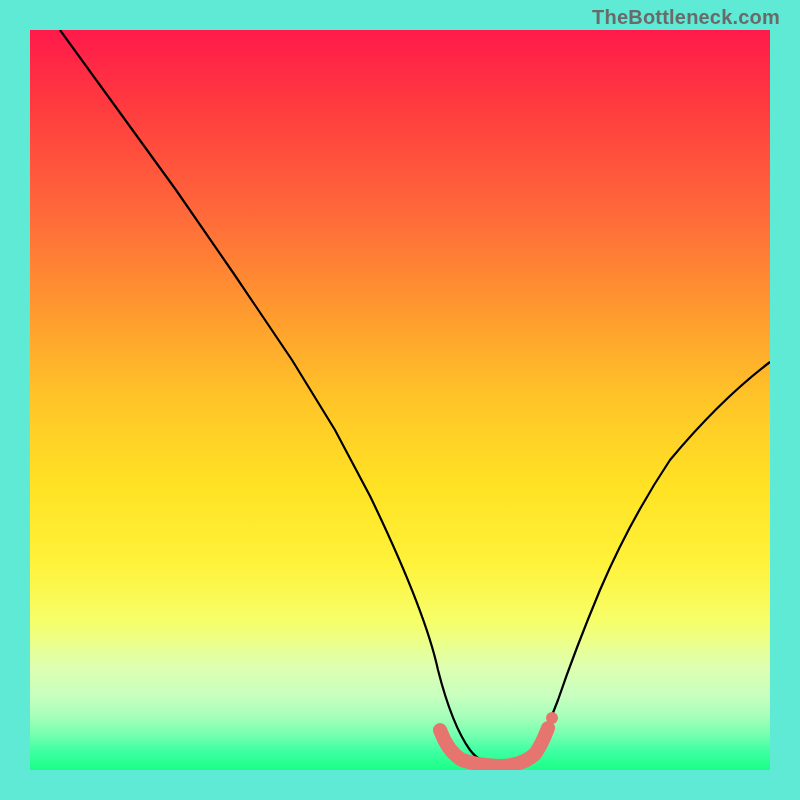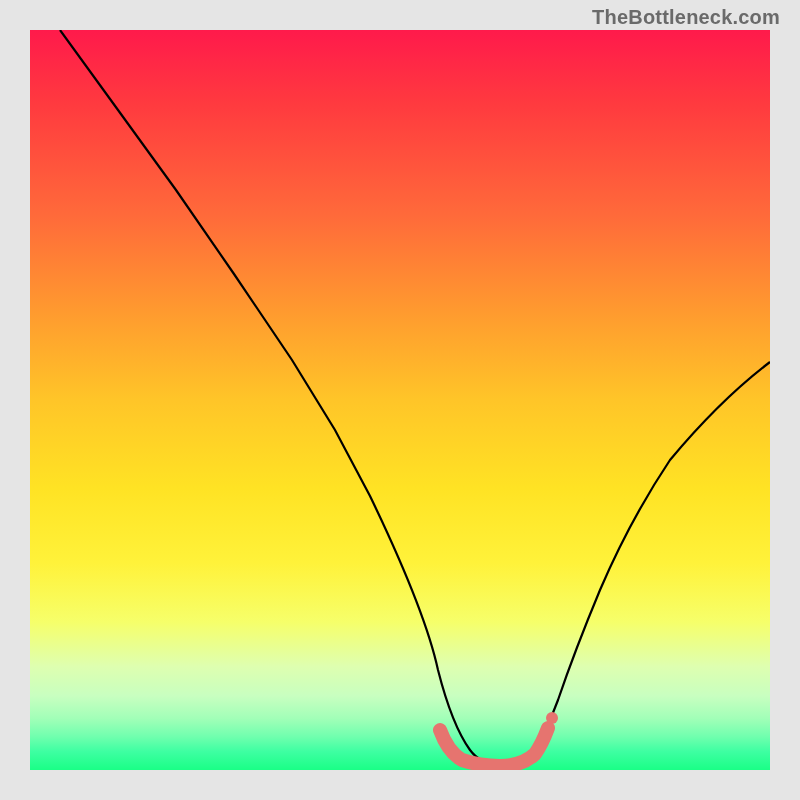--- a/index.html
+++ b/index.html
@@ -10,21 +10,21 @@
     background: #000;
     overflow: hidden;
     font-family: Arial, Helvetica, sans-serif;
   }
   .frame {
     position: absolute;
     left: 0;
     top: 0;
     width: 800px;
     height: 800px;
-    background: #e5e5e5;
+    background: #5eead4;
   }
   .plot {
     position: absolute;
     left: 30px;
     top: 30px;
     width: 740px;
     height: 740px;
     
     background: linear-gradient(to bottom,
       #ff1a4b 0%,

